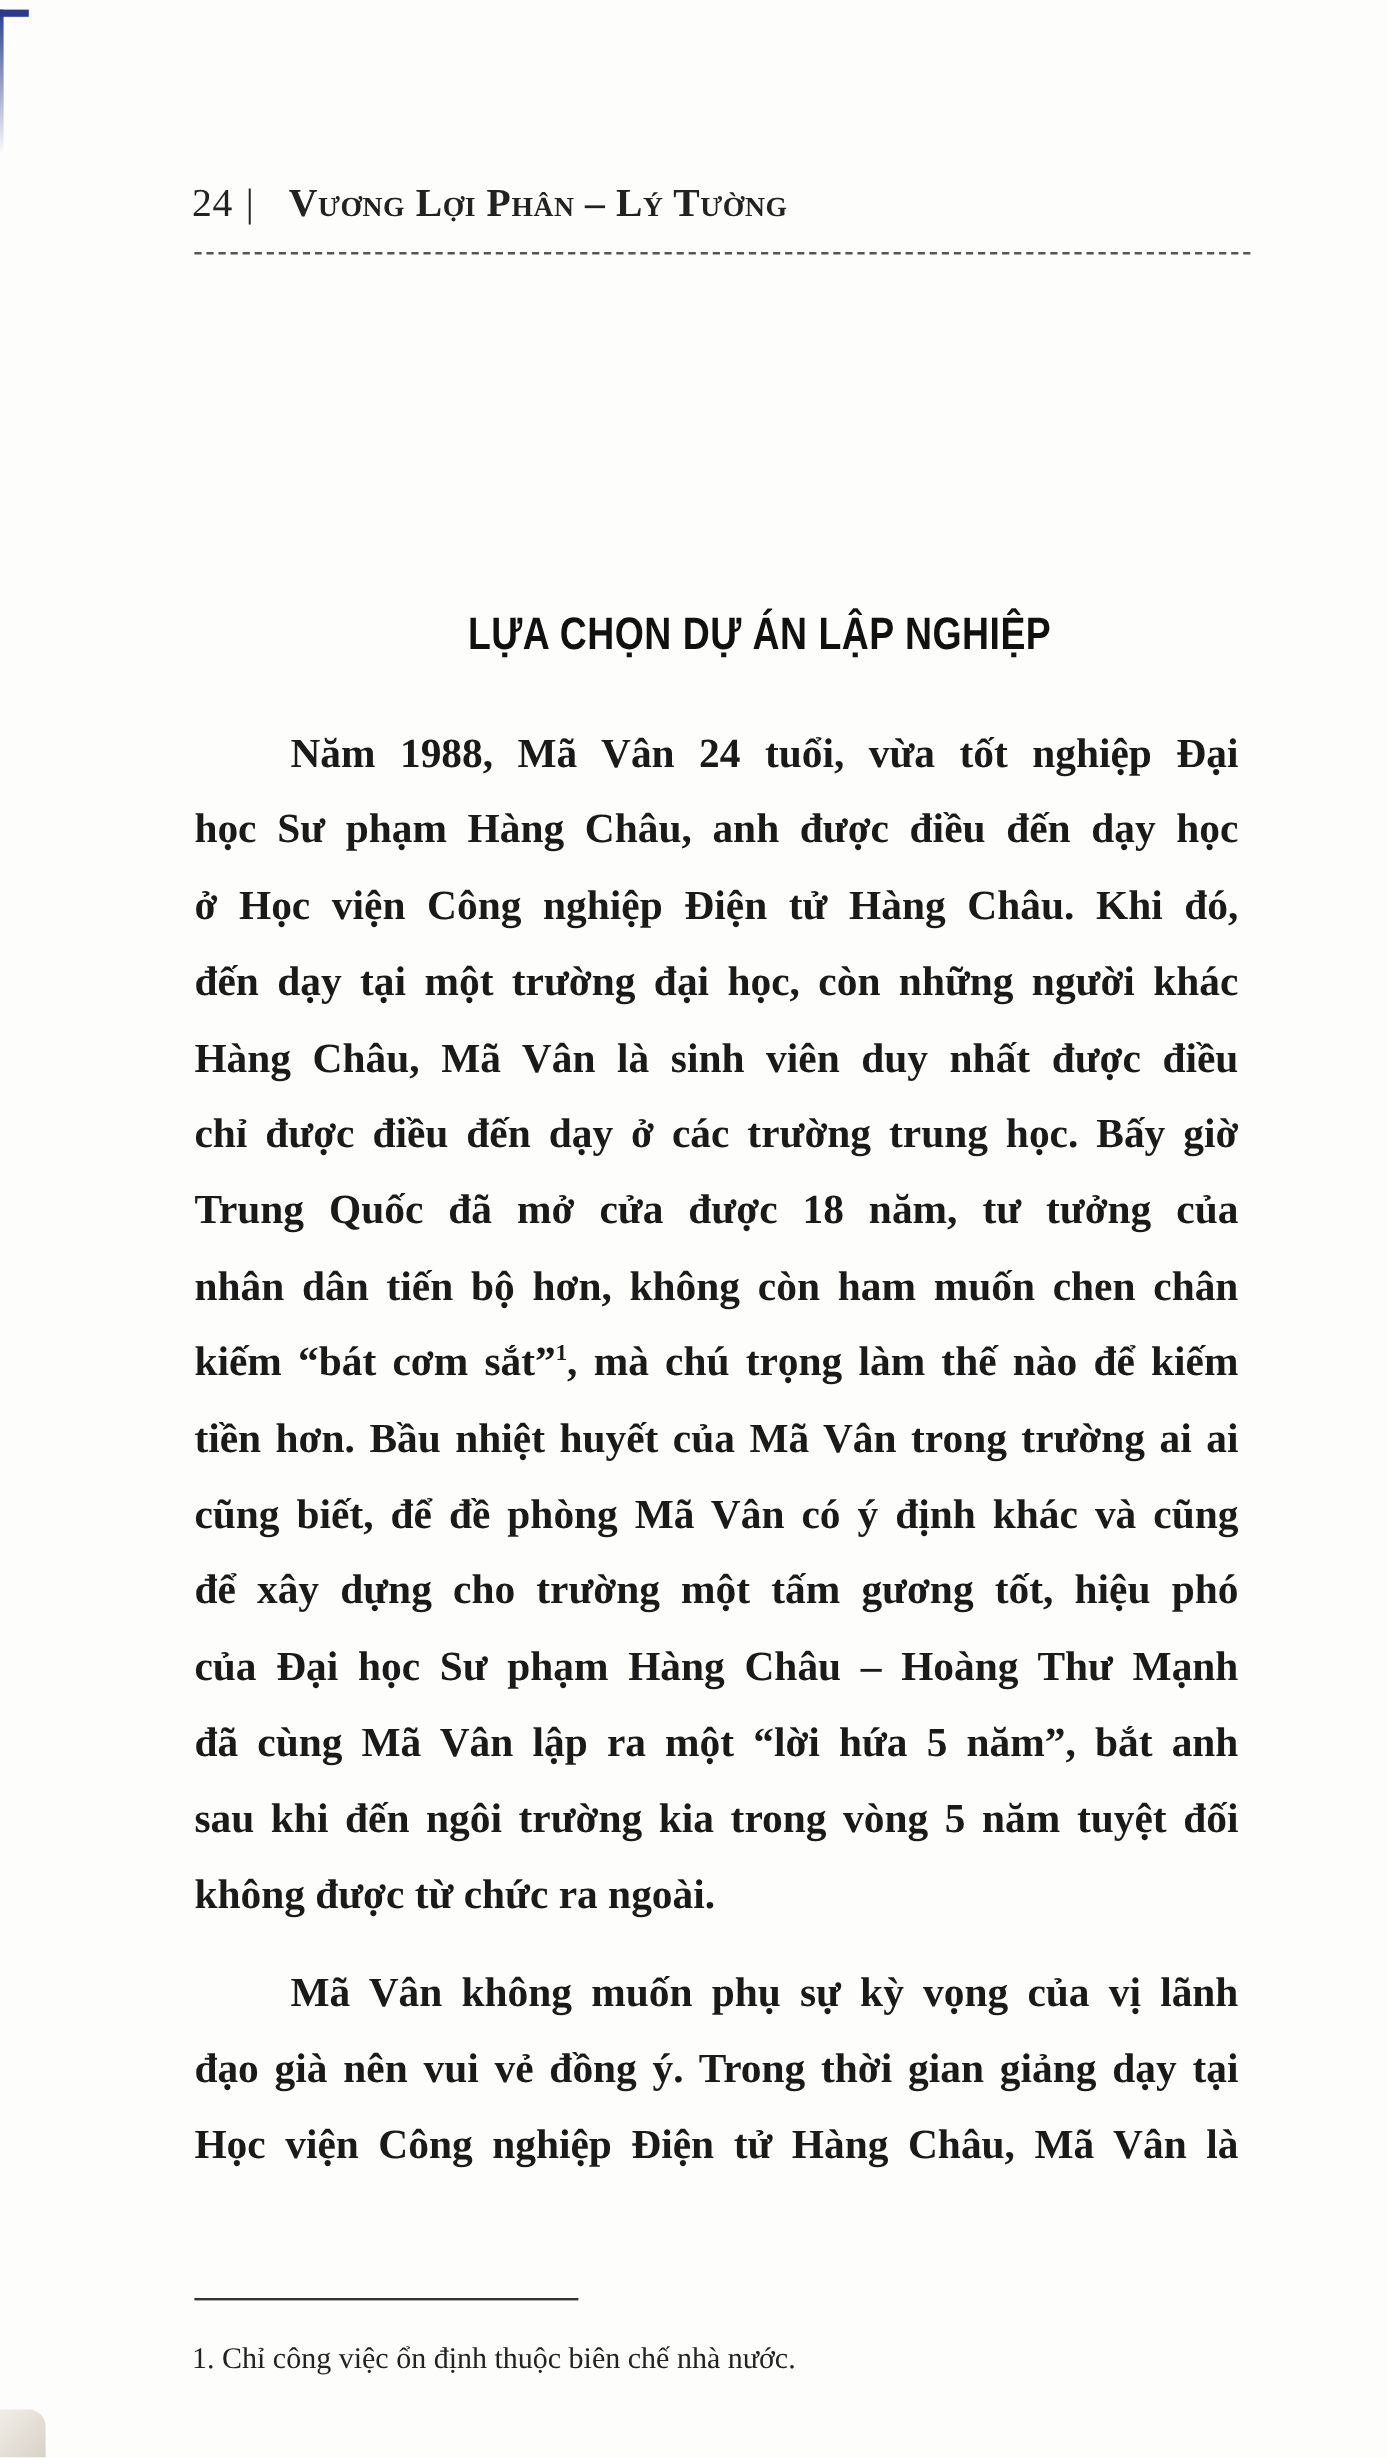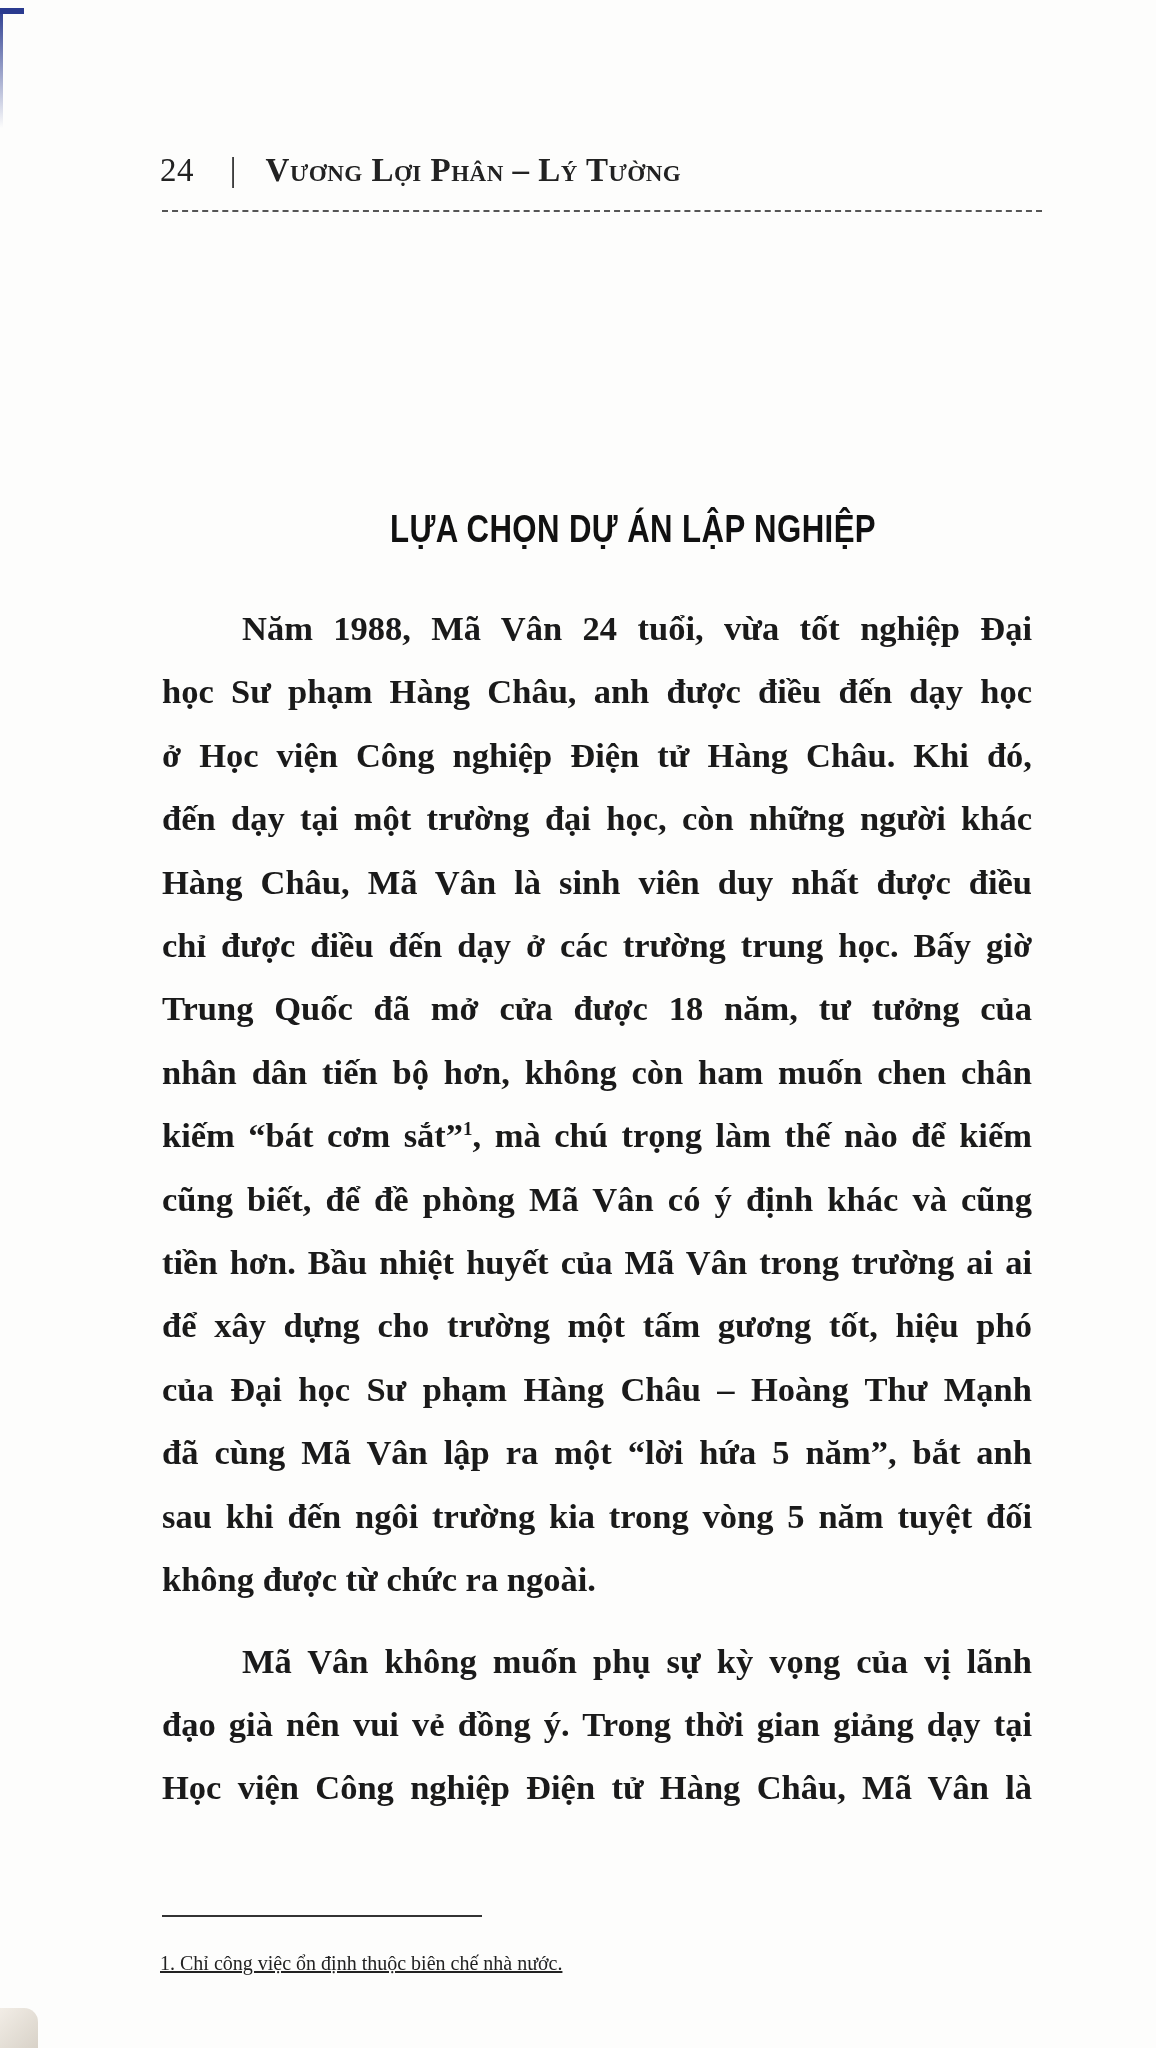--- a/index.html
+++ b/index.html
@@ -36,21 +36,21 @@
     }
     .running-header {
       position: absolute;
       left: 160px;
       top: 152px;
       font-size: 33px;
       letter-spacing: 0.5px;
       color: #222;
       white-space: nowrap;
     }
-    .running-header .page-number { margin-right: 27px; }
+    .running-header .page-number { margin-right: 2px; }
     .running-header .sep { margin-right: 20px; }
     .running-header .title { font-variant: small-caps; font-weight: bold; }
     .header-rule {
       position: absolute;
       left: 162px;
       top: 210px;
       width: 880px;
       border-top: 2px dashed #555;
     }
     .chapter-heading {
@@ -90,24 +90,23 @@
       position: absolute;
 left: 162px;
       top: 1915px;
       width: 320px;
       border-top: 2px solid #333;
     }
     .footnote {
       position: absolute;
       left: 160px;
       top: 1952px;
-      font-size: 20px;
+      font-size: 25px;
       color: #222;
       white-space: nowrap;
-      text-decoration: underline;
     }
   </style>
 </head>
 <body>
 
 <div class="scan-mark-top"></div>
 <div class="scan-mark-left"></div>
 
 <div class="running-header">
   <span class="page-number">24</span>
@@ -122,22 +121,22 @@
   <div>
     <span class="line indent">Năm 1988, Mã Vân 24 tuổi, vừa tốt nghiệp Đại</span>
     <span class="line">học Sư phạm Hàng Châu, anh được điều đến dạy học</span>
     <span class="line">ở Học viện Công nghiệp Điện tử Hàng Châu. Khi đó,</span>
     <span class="line">đến dạy tại một trường đại học, còn những người khác</span>
     <span class="line">Hàng Châu, Mã Vân là sinh viên duy nhất được điều</span>
     <span class="line">chỉ được điều đến dạy ở các trường trung học. Bấy giờ</span>
     <span class="line">Trung Quốc đã mở cửa được 18 năm, tư tưởng của</span>
     <span class="line">nhân dân tiến bộ hơn, không còn ham muốn chen chân</span>
     <span class="line"><span>kiếm “bát cơm sắt”</span><sup>1</sup><span>, mà chú trọng làm thế nào để kiếm</span></span>
+    <span class="line">tiền hơn. Bầu nhiệt huyết của Mã Vân trong trường ai ai</span>
     <span class="line">cũng biết, để đề phòng Mã Vân có ý định khác và cũng</span>
-    <span class="line">tiền hơn. Bầu nhiệt huyết của Mã Vân trong trường ai ai</span>
     <span class="line">để xây dựng cho trường một tấm gương tốt, hiệu phó</span>
     <span class="line">của Đại học Sư phạm Hàng Châu – Hoàng Thư Mạnh</span>
     <span class="line">đã cùng Mã Vân lập ra một “lời hứa 5 năm”, bắt anh</span>
     <span class="line">sau khi đến ngôi trường kia trong vòng 5 năm tuyệt đối</span>
     <span class="line last">không được từ chức ra ngoài.</span>
   </div>
   <div class="para-gap"></div>
   <div>
     <span class="line indent">Mã Vân không muốn phụ sự kỳ vọng của vị lãnh</span>
     <span class="line">đạo già nên vui vẻ đồng ý. Trong thời gian giảng dạy tại</span>

